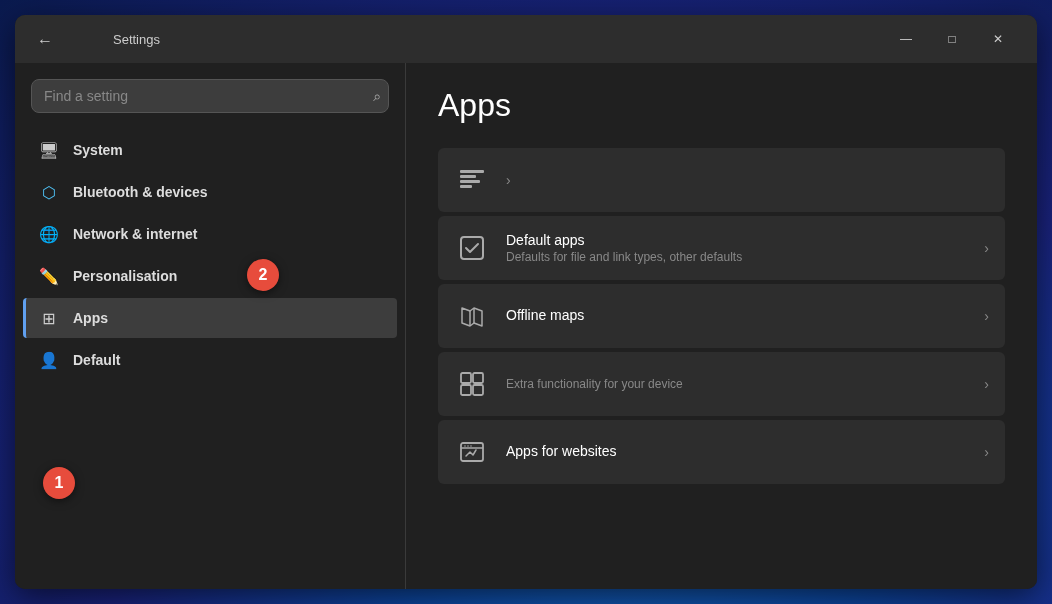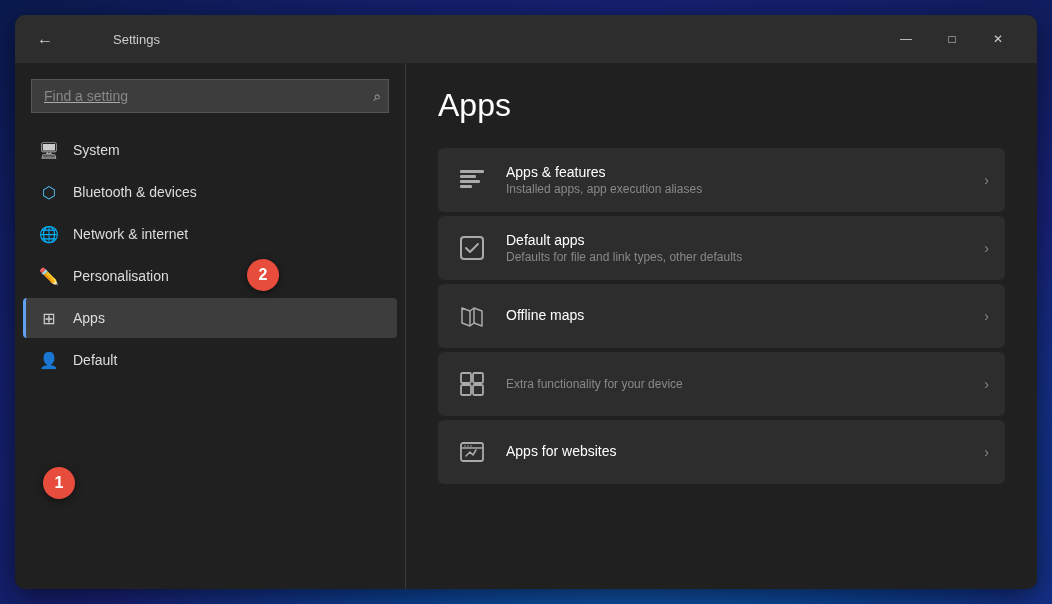--- a/index.html
+++ b/index.html
@@ -112,25 +112,24 @@
     .search-box {
       margin: 8px 16px 16px 16px;
       position: relative;
     }
 
     .search-input {
       width: 100%;
       padding: 8px 36px 8px 12px;
       background: #3d3d3d;
       border: 1px solid #555;
-      border-radius: 0;
+      border-radius: 8px;
       color: #aaa;
       font-size: 14px;
       outline: none;
-      text-decoration: underline;
     }
     .search-input::placeholder { color: #888; }
 
     .search-icon-btn {
       position: absolute;
       right: 8px;
       top: 50%;
       transform: translateY(-50%);
       color: #aaa;
       font-size: 14px;
@@ -162,20 +161,21 @@
       display: flex;
       align-items: center;
       justify-content: center;
       font-size: 16px;
       flex-shrink: 0;
     }
 
     .nav-label {
       font-size: 14px;
       color: #ddd;
+      font-weight: bold;
     }
 
     
     .divider {
       width: 1px;
       background: #3a3a3a;
       flex-shrink: 0;
     }
 
     
@@ -335,24 +335,20 @@
 
       <div class="setting-card">
         <div class="setting-icon">
           <svg width="28" height="28" viewBox="0 0 28 28" fill="none">
             <rect x="2" y="4" width="24" height="3" rx="1" fill="#aaa"></rect>
             <rect x="2" y="9" width="16" height="3" rx="1" fill="#aaa"></rect>
             <rect x="2" y="14" width="20" height="3" rx="1" fill="#aaa"></rect>
             <rect x="2" y="19" width="12" height="3" rx="1" fill="#aaa"></rect>
           </svg>
         </div>
-        <div class="setting-text">
-          <div class="setting-title">Apps &amp; features</div>
-          <div class="setting-desc">Installed apps, app execution aliases</div>
-        </div>
         <span class="setting-chevron">›</span>
       </div>
 
       <div class="setting-card">
         <div class="setting-icon">
           <svg width="28" height="28" viewBox="0 0 28 28" fill="none">
             <rect x="3" y="3" width="22" height="22" rx="3" stroke="#aaa" stroke-width="2"></rect>
             <path d="M8 14l4 4 8-8" stroke="#aaa" stroke-width="2" stroke-linecap="round" stroke-linejoin="round"></path>
           </svg>
         </div>

